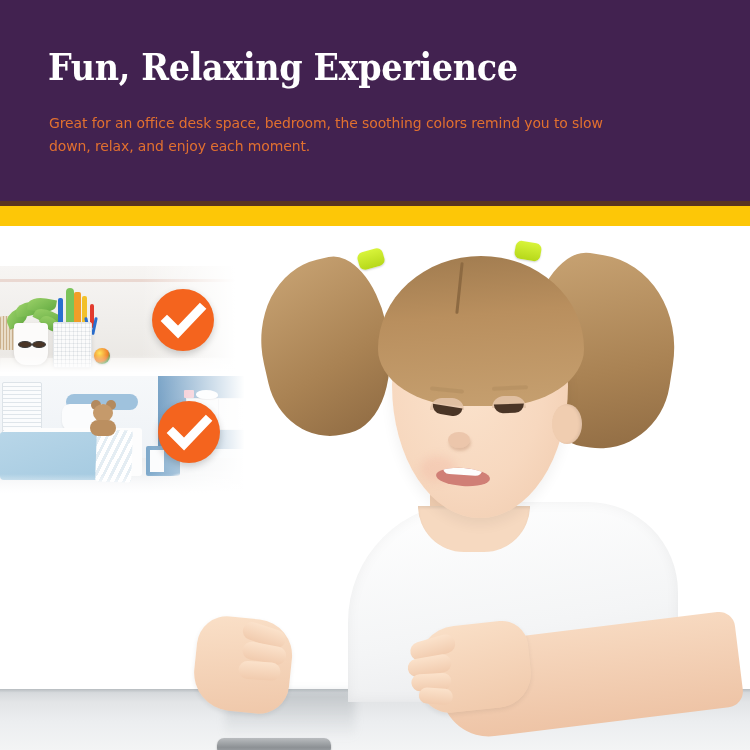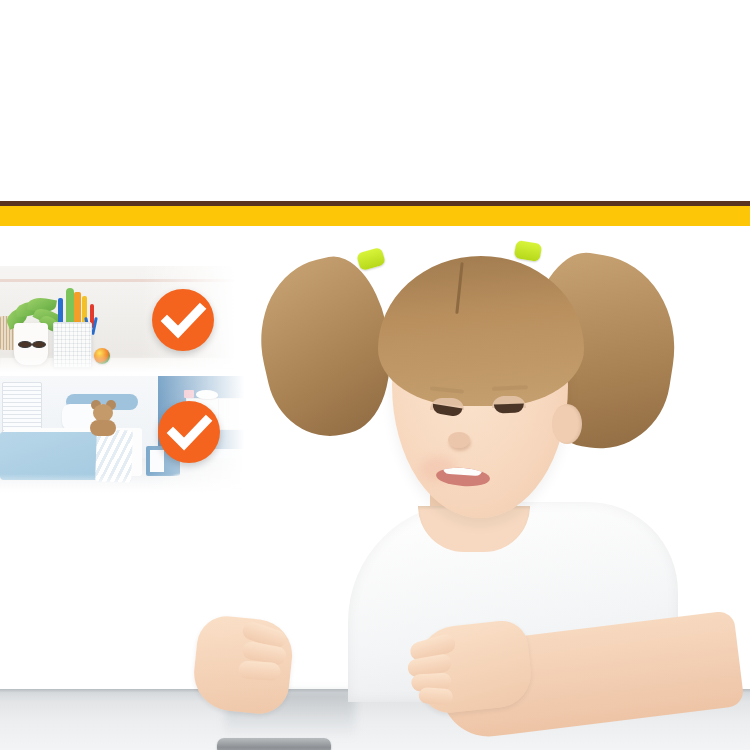--- a/index.html
+++ b/index.html
@@ -189,20 +189,24 @@
     background:linear-gradient(180deg,#b9bcbf,#8d9195 55%,#a6aaad);
     border-radius:7px;box-shadow:0 1px 2px rgba(0,0,0,.25);
   }
   #cap-top{top:0;}
 </style>
 </head>
 <body>
 
 <div class="page">
 
+  <div class="banner">
+    <div class="banner-title">Fun, Relaxing Experience</div>
+    <div class="banner-sub">Great for an office desk space, bedroom, the soothing colors remind you to slow down, relax, and enjoy each moment.</div>
+  </div>
   <div class="rule-dark"></div>
   <div class="rule-gold"></div>
 
   <div class="stage">
 
     <div class="table-top"></div>
     <div class="table-edge"></div>
     <div class="table-reflect"></div>
 
     <div class="inset" id="photo-desk">

